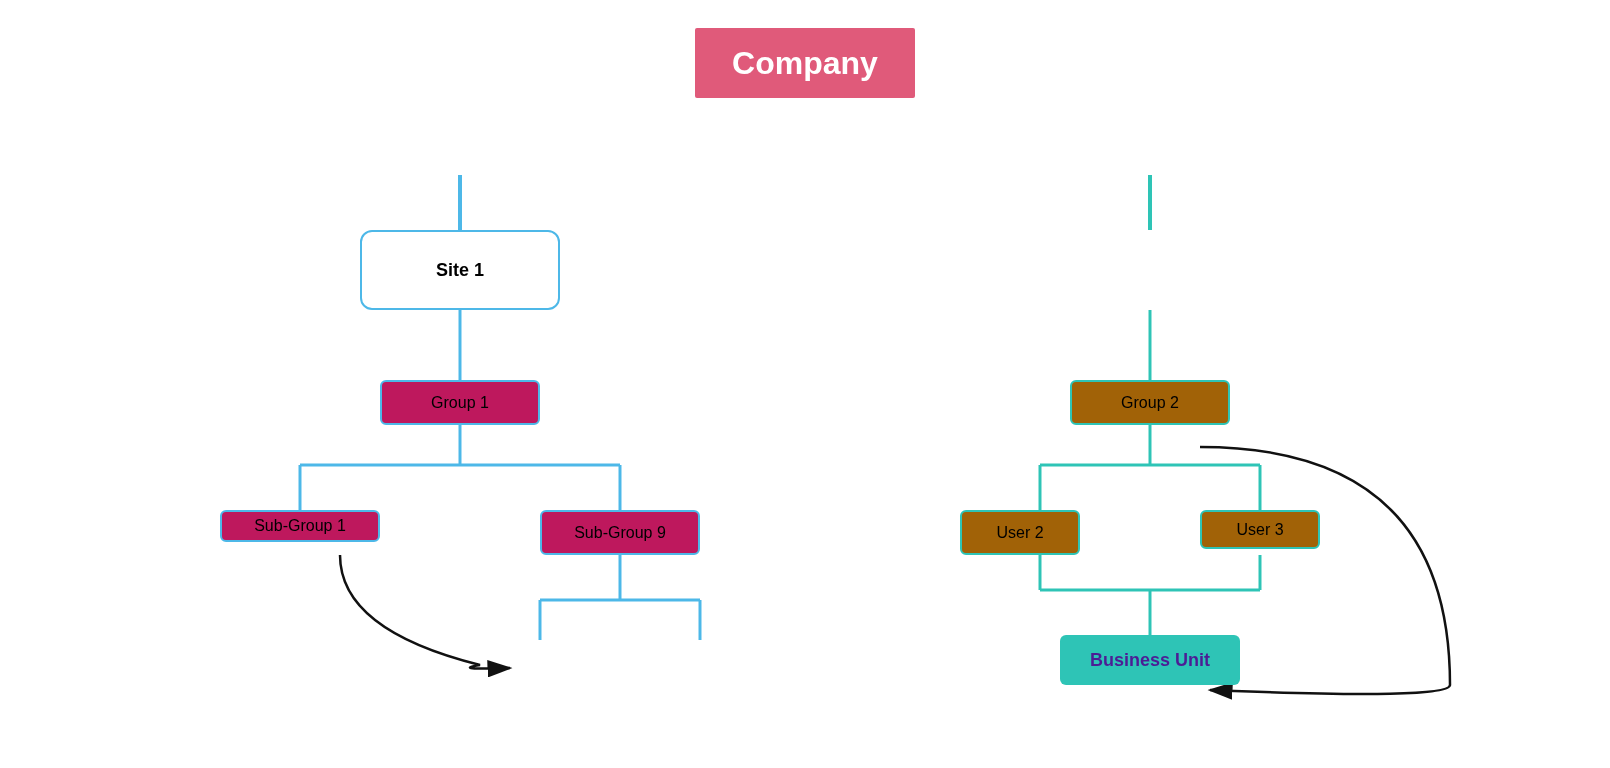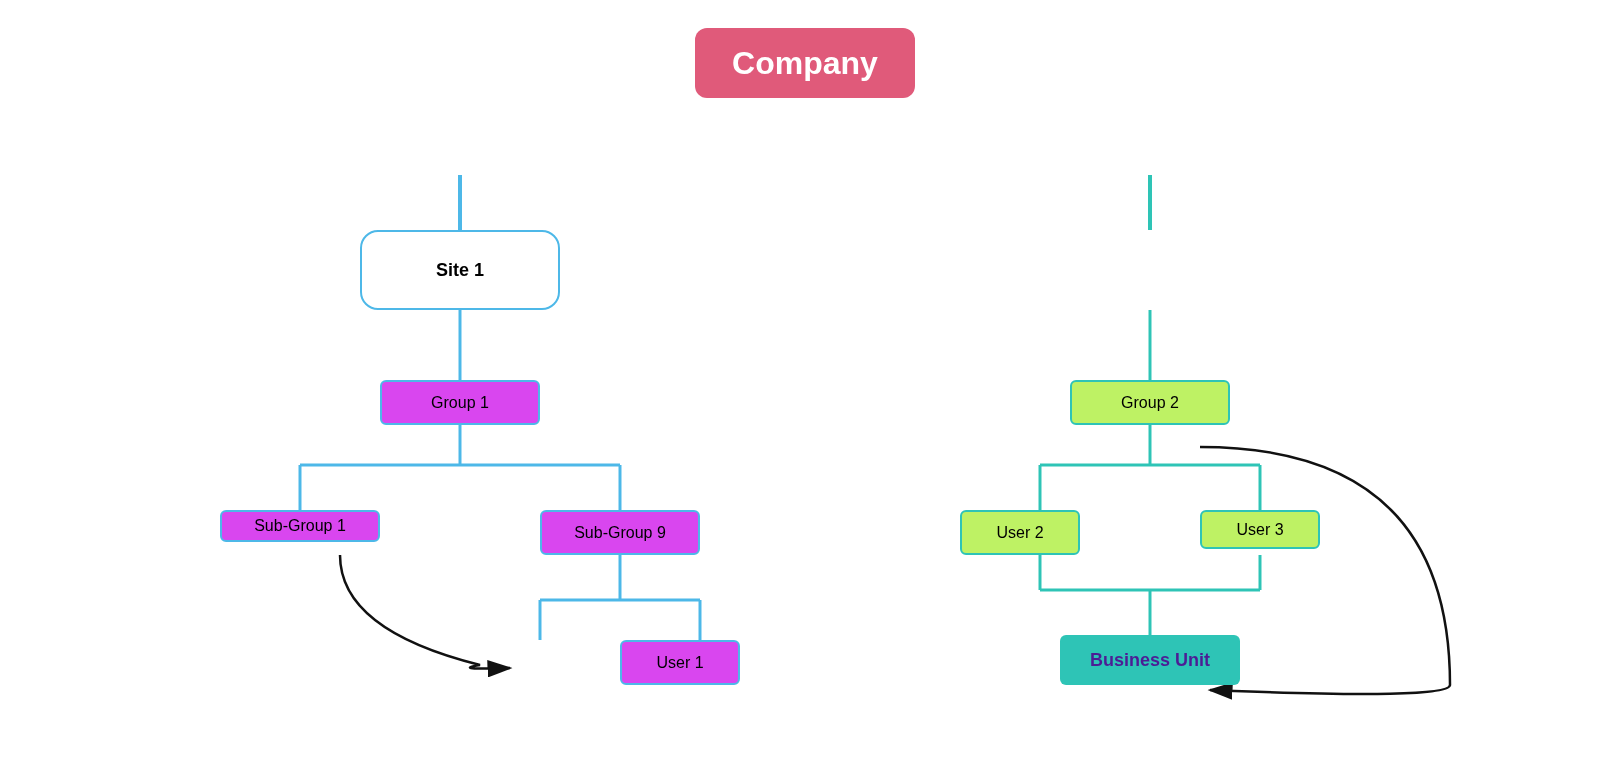--- a/index.html
+++ b/index.html
@@ -28,49 +28,49 @@
       display: flex;
       align-items: center;
       justify-content: center;
       text-align: center;
     }
     .node-company {
       background: #e05a7a;
       color: #fff;
       font-size: 32px;
       font-weight: 700;
-      border-radius: 12px;
+      border-radius: 2px;
       width: 220px;
       height: 70px;
       left: 695px;
       top: 28px;
     }
     .node-box {
       background: #fff;
       border: 2.5px solid #4db8e8;
-      border-radius: 18px;
+      border-radius: 12px;
       font-size: 18px;
       font-weight: 700;
     }
     .node-box-green {
       background: #fff;
       border: 2.5px solid #2ec4b6;
       border-radius: 6px;
       font-size: 18px;
       font-weight: 700;
     }
     .node-box-blue-sm {
-      background: #d946ef;
+      background: #be185d;
       border: 2.5px solid #4db8e8;
       border-radius: 6px;
       font-size: 16px;
       font-weight: 400;
     }
     .node-box-green-sm {
-      background: #bef264;
+      background: #a16207;
       border: 2.5px solid #2ec4b6;
       border-radius: 6px;
       font-size: 16px;
       font-weight: 400;
     }
     .node-business-unit {
       background: #2ec4b6;
       color: #4c1d95;
       font-size: 18px;
       font-weight: 700;
@@ -154,23 +154,20 @@
 
   <div class="node node-box-blue-sm" style="left:220px; top:510px; width:160px; height:32px;">
     <span>Sub-Group 1</span>
   </div>
 
   <div class="node node-box-blue-sm" style="left:540px; top:510px; width:160px; height:45px;">
     <span>Sub-Group 9</span>
   </div>
 
 
-  <div class="node node-box-blue-sm" style="left:620px; top:640px; width:120px; height:45px;">
-    <span>User 1</span>
-  </div>
 
   <div class="node node-box-green-sm" style="left:960px; top:510px; width:120px; height:45px;">
     <span>User 2</span>
   </div>
 
   <div class="node node-box-green-sm" style="left:1200px; top:510px; width:120px; height:39px;">
     <span>User 3</span>
   </div>
 
   <div class="node node-business-unit" style="left:1060px; top:635px; width:180px; height:50px;">

